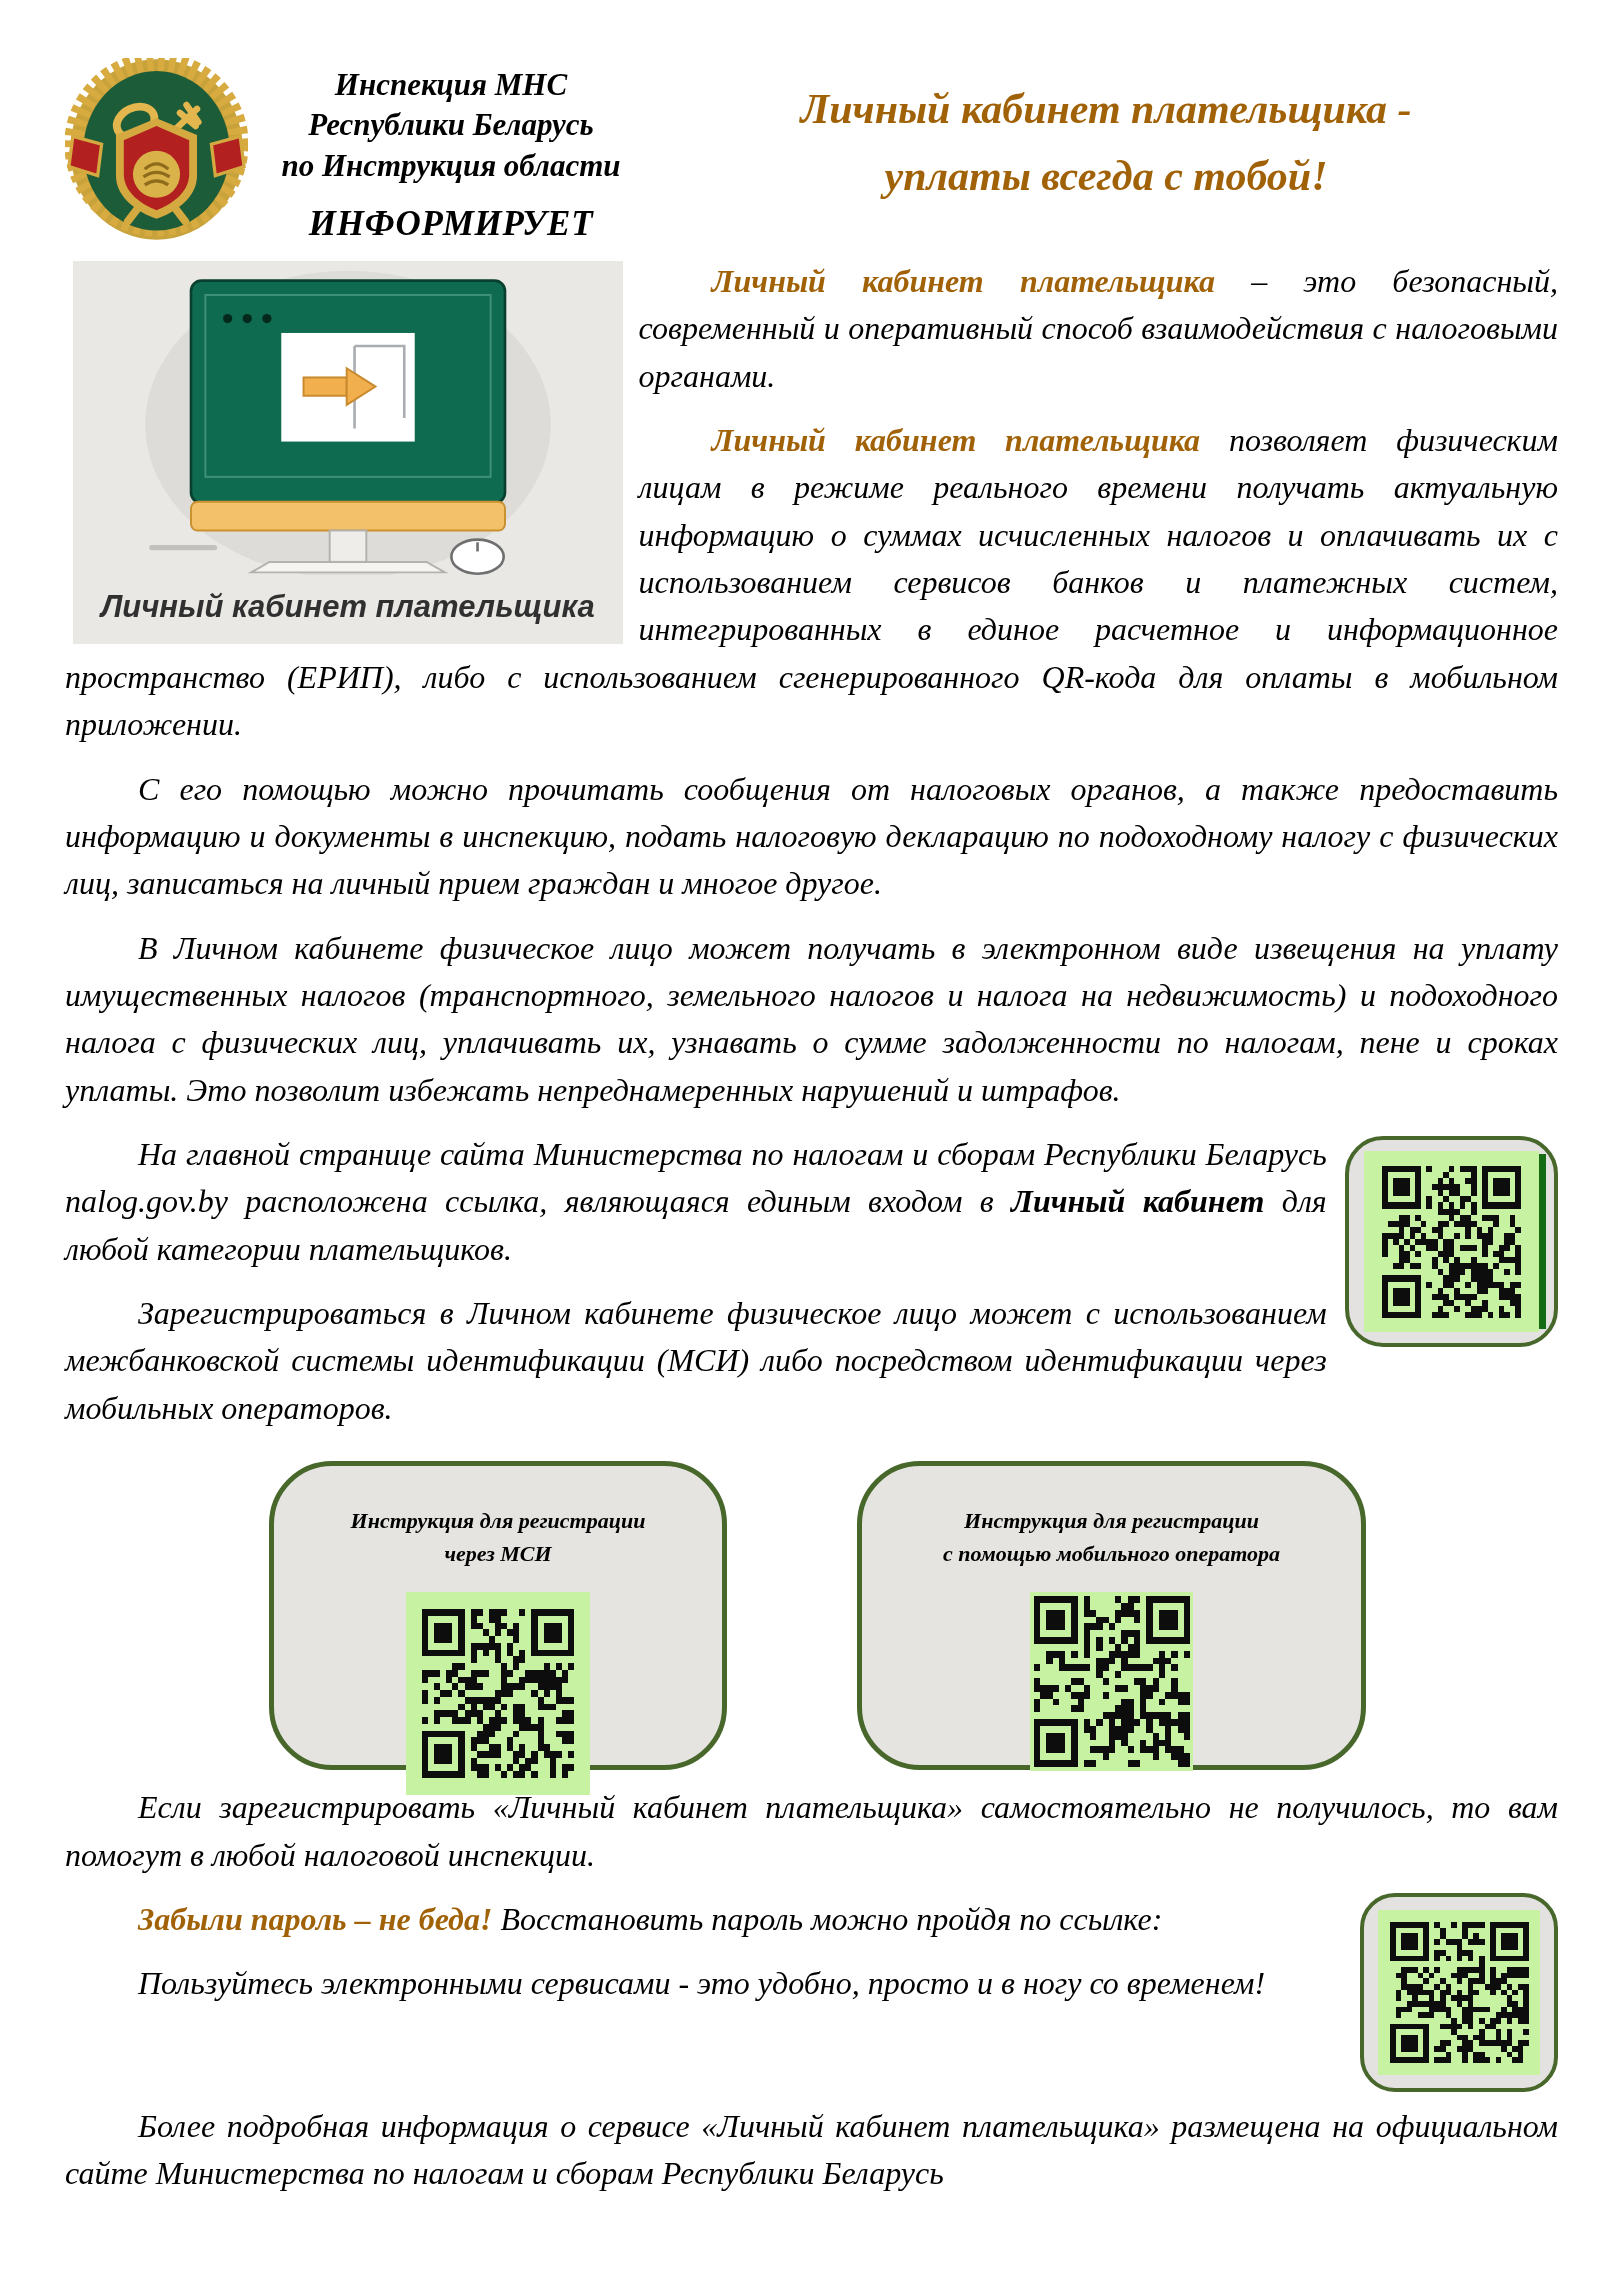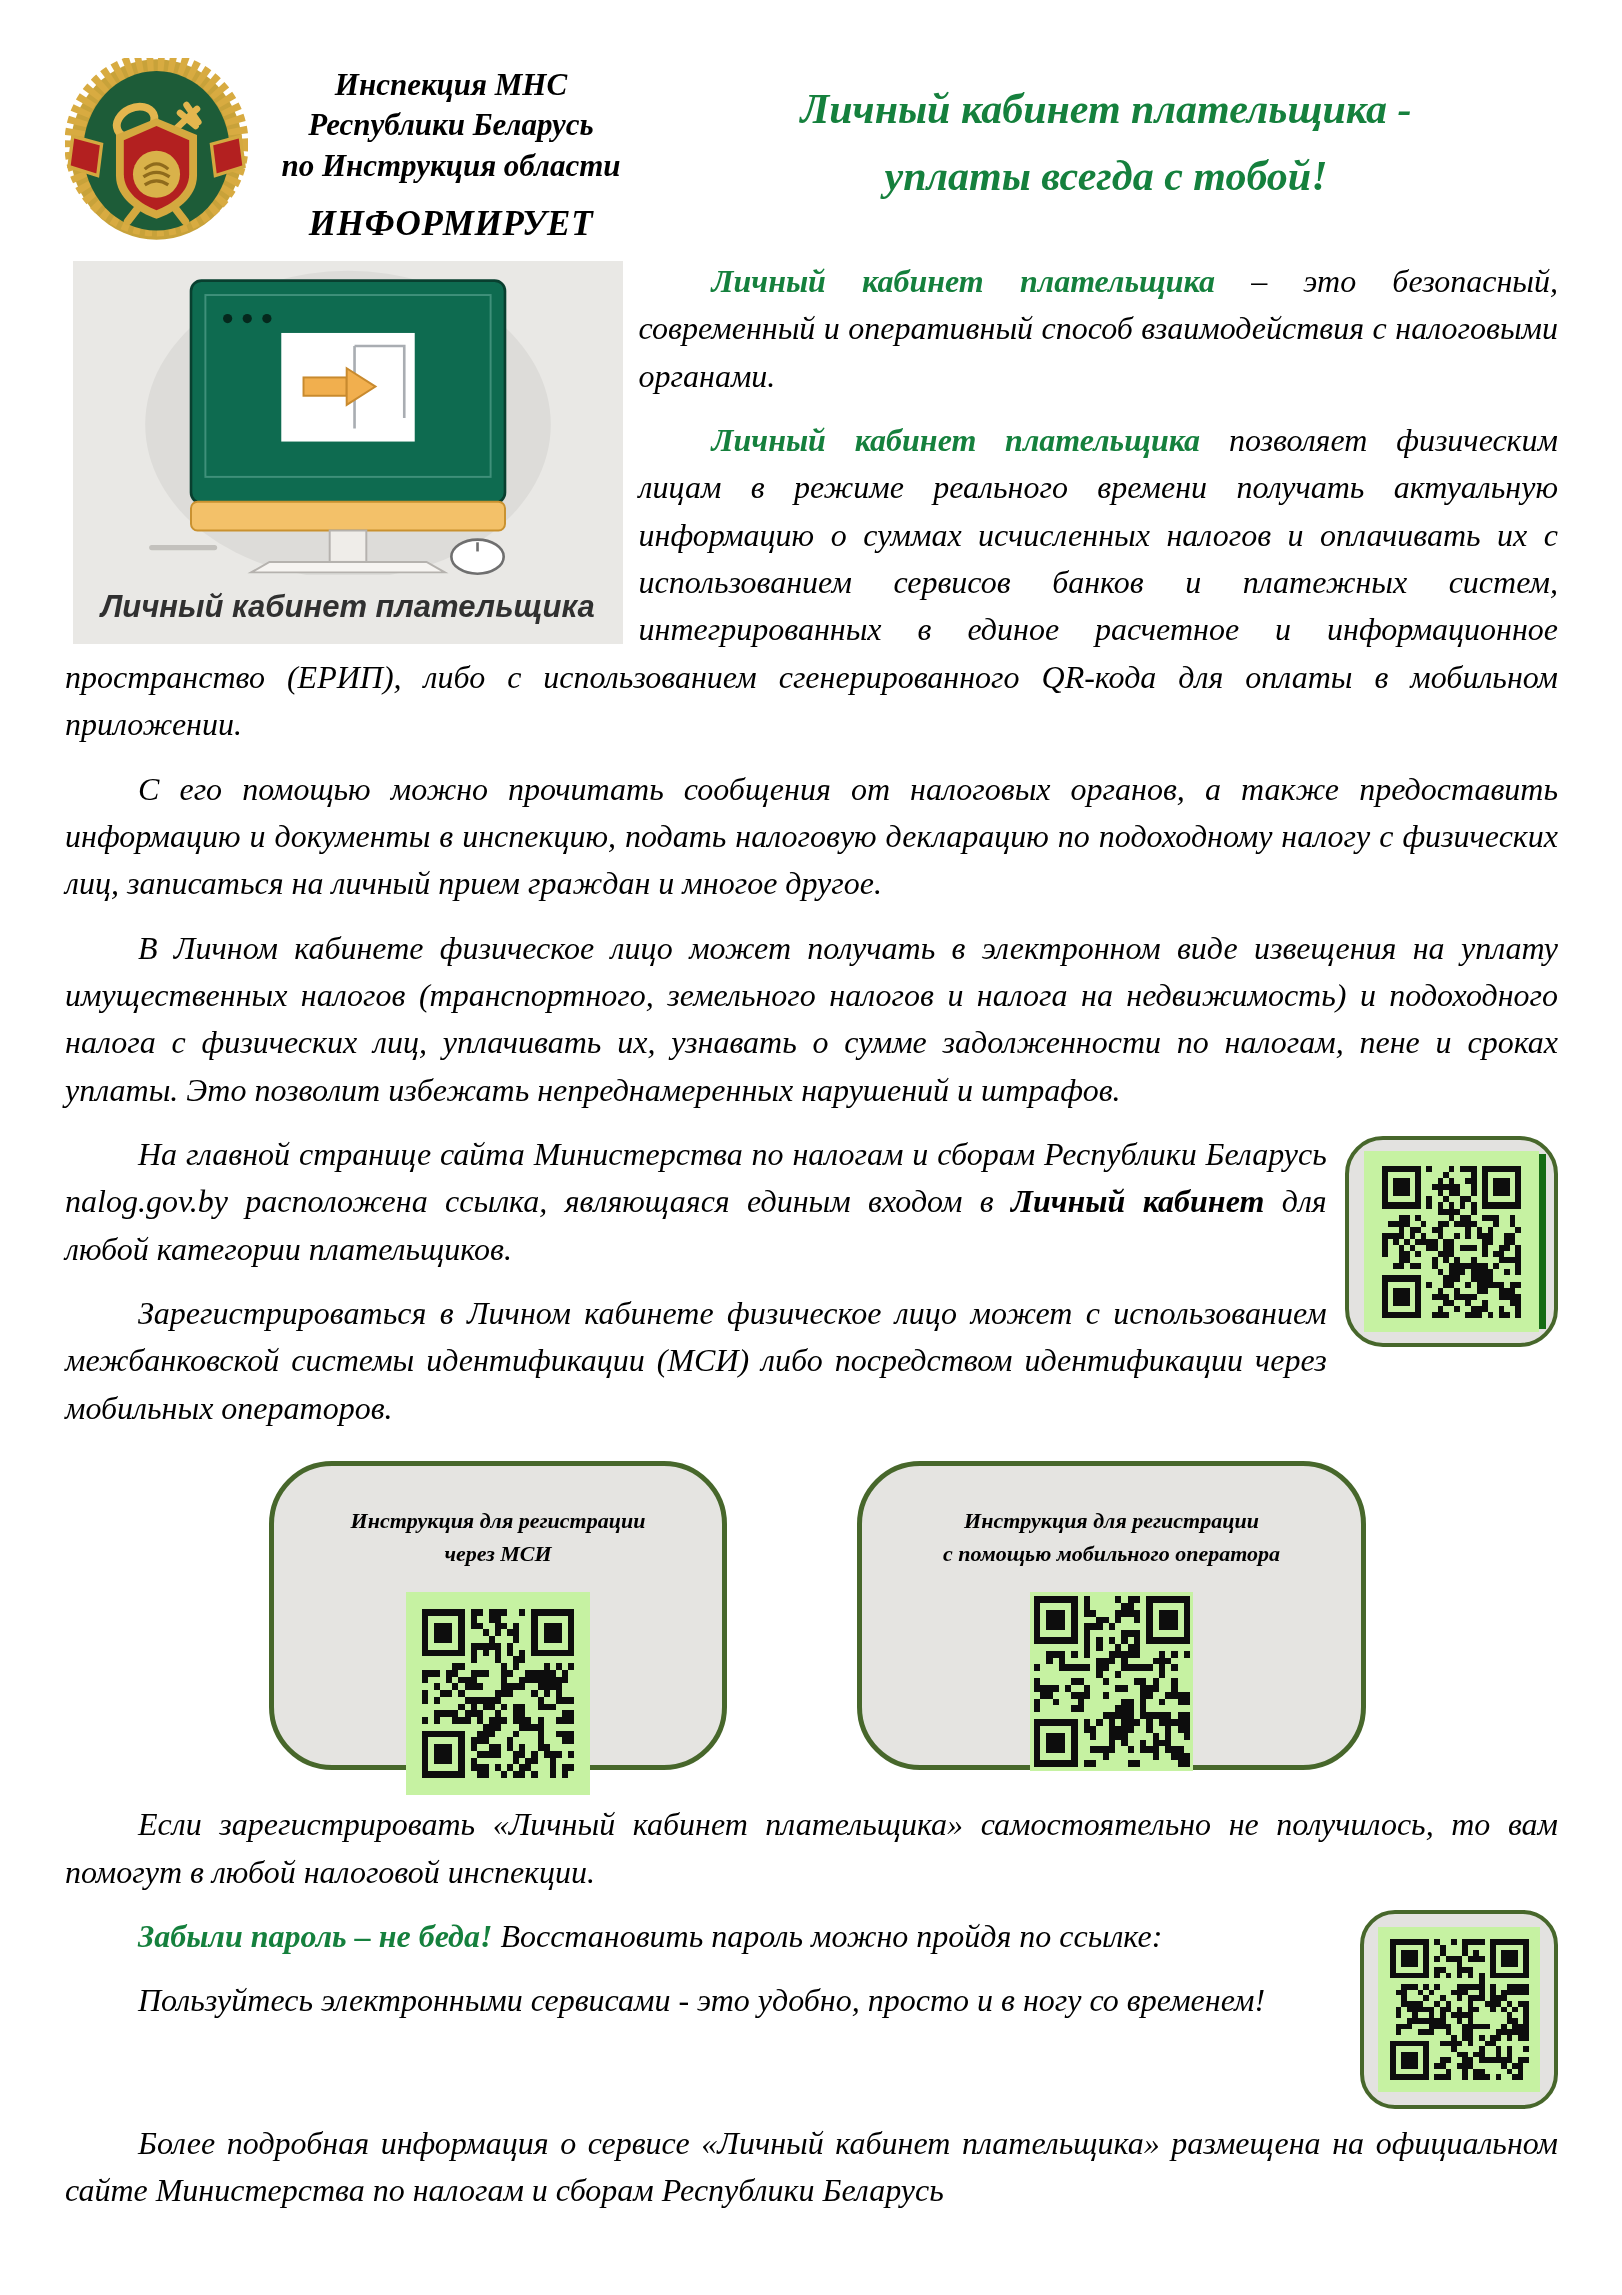--- a/index.html
+++ b/index.html
@@ -47,21 +47,21 @@
   .ibox{
     box-sizing:border-box;background:#e5e4e1;border:5.2px solid #47672b;border-radius:63px;
     text-align:center;padding:38px 19.6px 29px 19.6px;
   }
   .ibox.b1{width:458px;height:309px;}
   .ibox.b2{width:509px;height:309px;}
   .ibox-title{font-weight:bold;font-size:22px;line-height:1.5;}
   .ibox-qrwrap{display:inline-block;background:#c6f2a2;margin-top:22px;}
   .ibox.b1 .ibox-qrwrap{padding:17px 15.7px;}
   .ibox.b2 .ibox-qrwrap{padding:3.9px 3.3px;}
-  .g{color:#15803d;}
+  .g{color:#a16207;}
 </style>
 </head>
 <body>
 
 <div class="page">
 
   <div class="hdr">
     <div class="hdr-left">
       <svg class="emblem" viewBox="0 0 280 280" aria-hidden="true">
         <ellipse cx="140" cy="140" rx="132" ry="138" fill="#c8a23a"></ellipse>
@@ -1066,21 +1066,21 @@
                 <rect x="15" y="24" width="1" height="1"></rect>
                 <rect x="16" y="24" width="1" height="1"></rect>
                 <rect x="23" y="24" width="1" height="1"></rect>
                 <rect x="24" y="24" width="1" height="1"></rect>
               </g>
             </svg>
         </div>
       </div>
     </div>
 
-    <p class="body" style="margin-top:31px">Если зарегистрировать «Личный кабинет плательщика» самостоятельно не получилось, то вам помогут в любой налоговой инспекции.</p>
+    <p class="body" style="margin-top:14px">Если зарегистрировать «Личный кабинет плательщика» самостоятельно не получилось, то вам помогут в любой налоговой инспекции.</p>
 
     <div class="qr-panel second">
       <div class="qr-green main2">
         <svg class="qr" width="139" height="141" viewBox="0 0 25 25" preserveAspectRatio="none" aria-hidden="true" shape-rendering="crispEdges">
             <g fill="#0d0d0d">
               <rect x="0" y="0" width="1" height="1"></rect>
               <rect x="1" y="0" width="1" height="1"></rect>
               <rect x="2" y="0" width="1" height="1"></rect>
               <rect x="3" y="0" width="1" height="1"></rect>
               <rect x="4" y="0" width="1" height="1"></rect>

